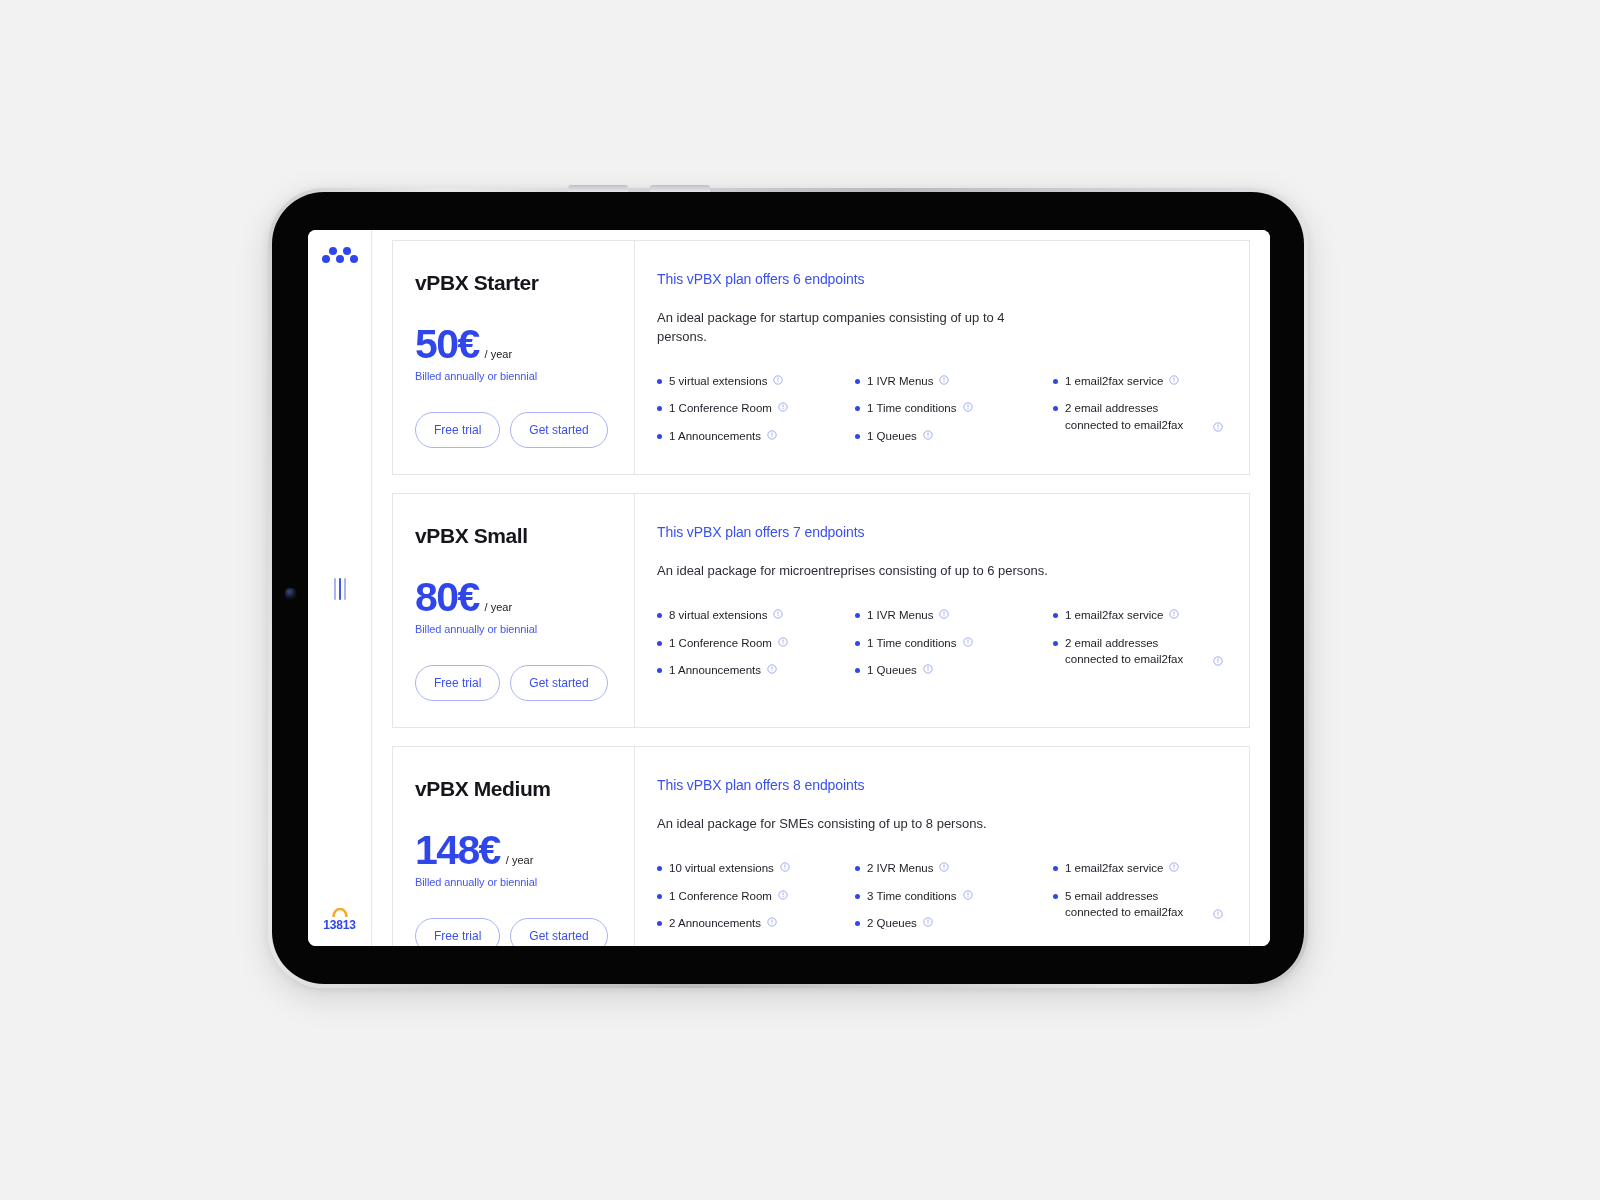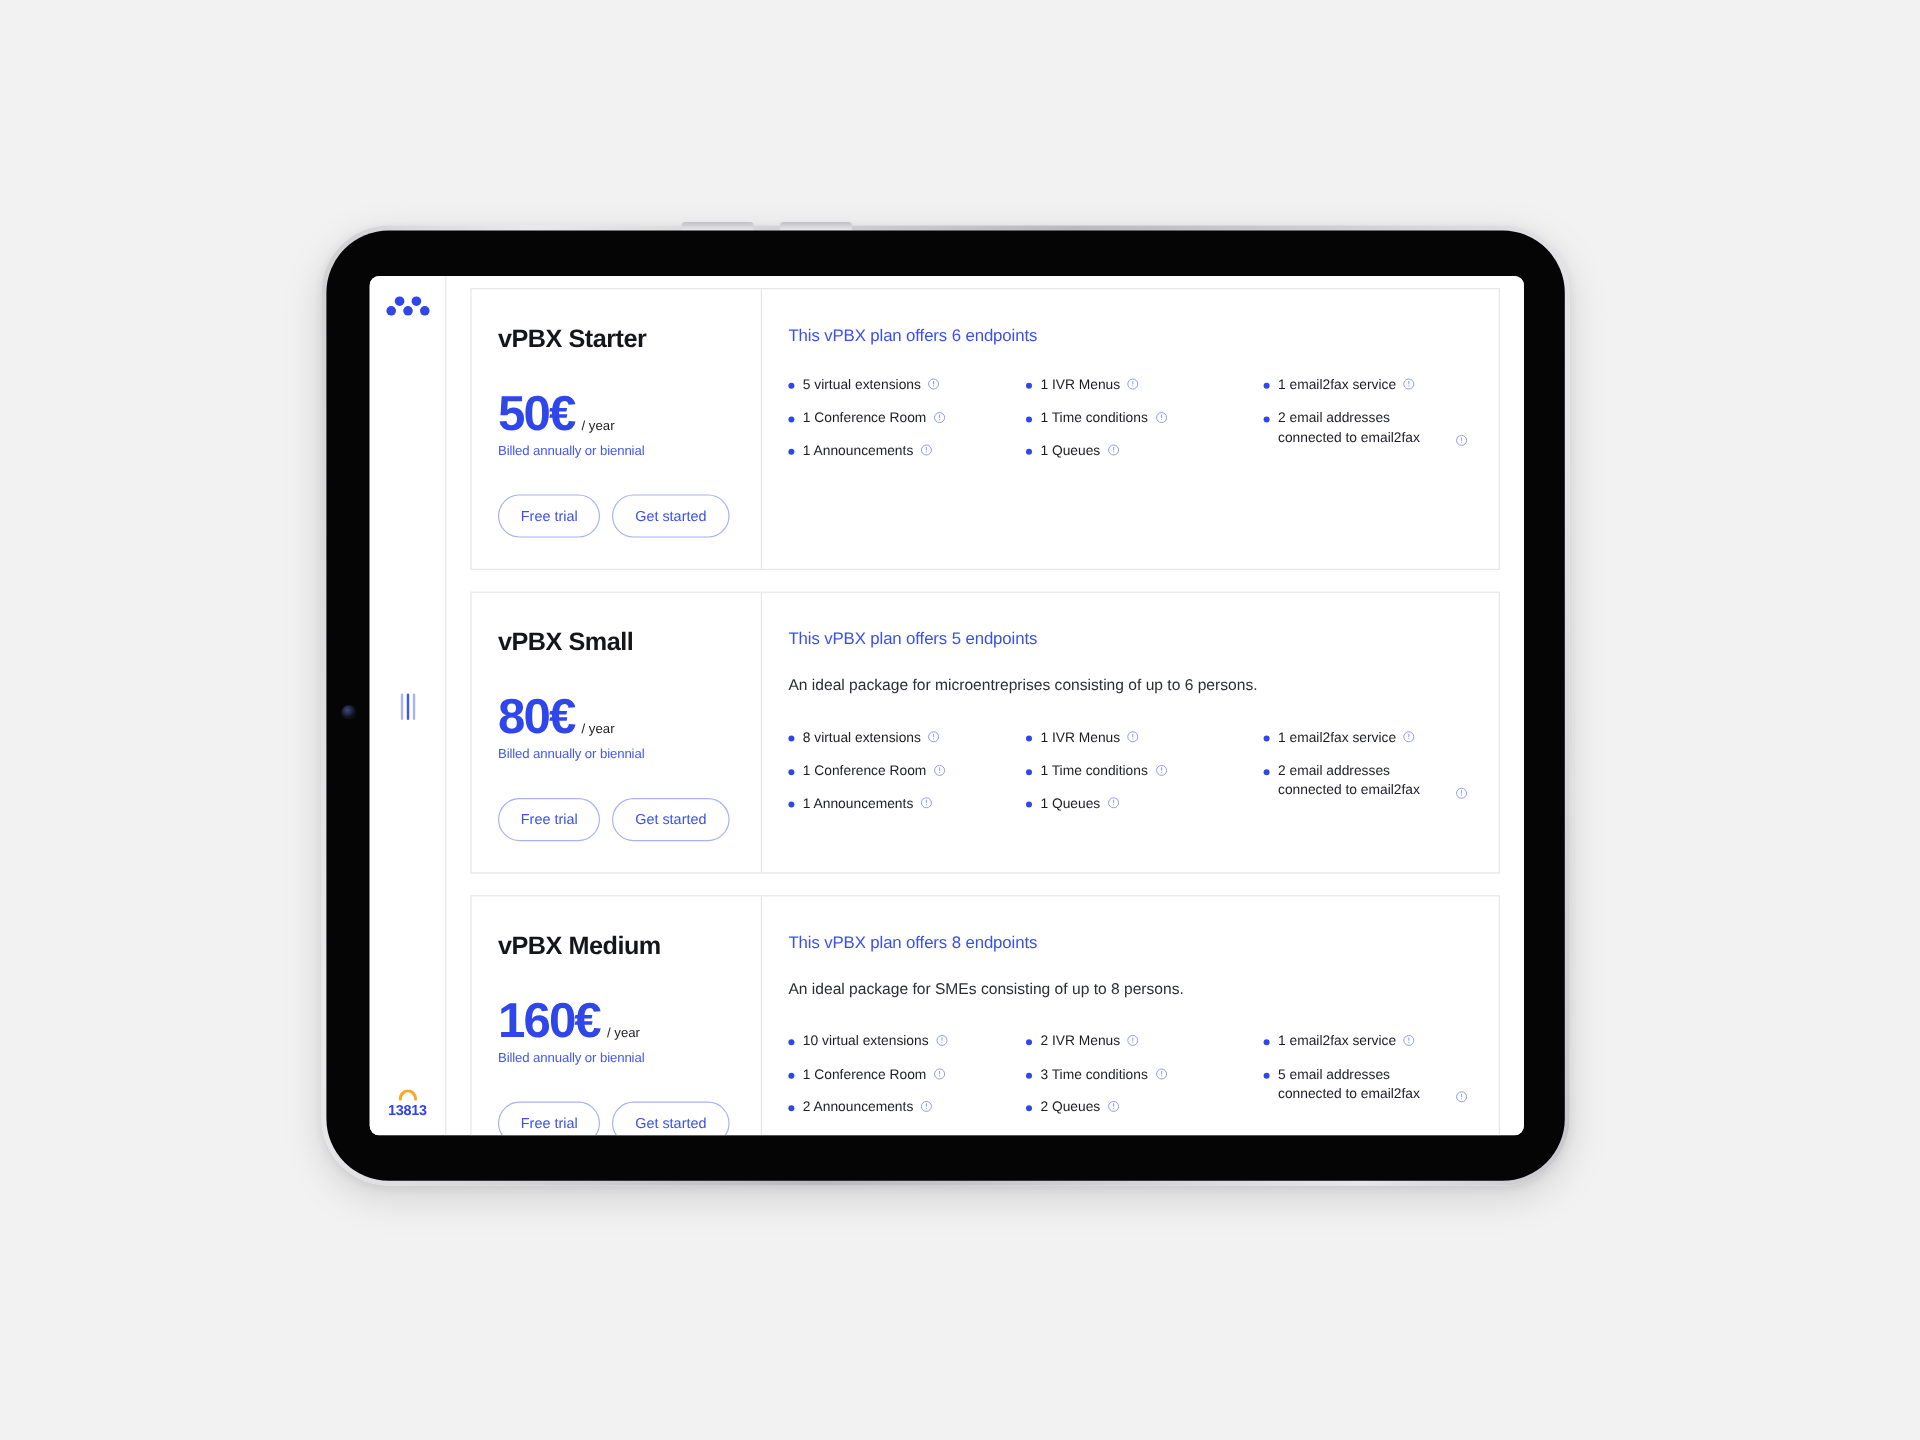--- a/index.html
+++ b/index.html
@@ -311,20 +311,21 @@
               <span class="price-period">/ year</span>
             </div>
             <div class="price-note">Billed annually or biennial</div>
             <div class="plan-actions">
               <button class="pill-btn">Free trial</button>
               <button class="pill-btn">Get started</button>
             </div>
           </div>
           <div class="plan-right">
             <div class="endpoints-line">This vPBX plan offers 6 endpoints</div>
+            <div class="plan-desc">An ideal package for startup companies consisting of up to 4 persons.</div>
             <div class="feature-grid">
               <div class="feature-col">
                 <div class="feature-item">
                     <span class="bullet"></span>
                     <span class="ftext">5 virtual extensions</span>
                     <span class="info-icon">
                       <svg width="10" height="10" viewBox="0 0 12 12">
                         <circle cx="6" cy="6" r="5" fill="none" stroke="#8d9bf0" stroke-width="1"></circle>
                         <rect x="5.5" y="3" width="1" height="3.4" fill="#8d9bf0"></rect>
                         <rect x="5.5" y="7.4" width="1" height="1" fill="#8d9bf0"></rect>
@@ -424,21 +425,21 @@
               <span class="price-amount">80€</span>
               <span class="price-period">/ year</span>
             </div>
             <div class="price-note">Billed annually or biennial</div>
             <div class="plan-actions">
               <button class="pill-btn">Free trial</button>
               <button class="pill-btn">Get started</button>
             </div>
           </div>
           <div class="plan-right">
-            <div class="endpoints-line">This vPBX plan offers 5 endpoints</div>
+            <div class="endpoints-line">This vPBX plan offers 7 endpoints</div>
             <div class="plan-desc">An ideal package for microentreprises consisting of up to 6 persons.</div>
             <div class="feature-grid">
               <div class="feature-col">
                 <div class="feature-item">
                     <span class="bullet"></span>
                     <span class="ftext">8 virtual extensions</span>
                     <span class="info-icon">
                       <svg width="10" height="10" viewBox="0 0 12 12">
                         <circle cx="6" cy="6" r="5" fill="none" stroke="#8d9bf0" stroke-width="1"></circle>
                         <rect x="5.5" y="3" width="1" height="3.4" fill="#8d9bf0"></rect>
@@ -529,21 +530,21 @@
                   </div>
               </div>
             </div>
           </div>
         </div>
 
         <div class="plan-card">
           <div class="plan-left">
             <div class="plan-title">vPBX Medium</div>
             <div class="price-row">
-              <span class="price-amount">160€</span>
+              <span class="price-amount">148€</span>
               <span class="price-period">/ year</span>
             </div>
             <div class="price-note">Billed annually or biennial</div>
             <div class="plan-actions">
               <button class="pill-btn">Free trial</button>
               <button class="pill-btn">Get started</button>
             </div>
           </div>
           <div class="plan-right">
             <div class="endpoints-line">This vPBX plan offers 8 endpoints</div>

